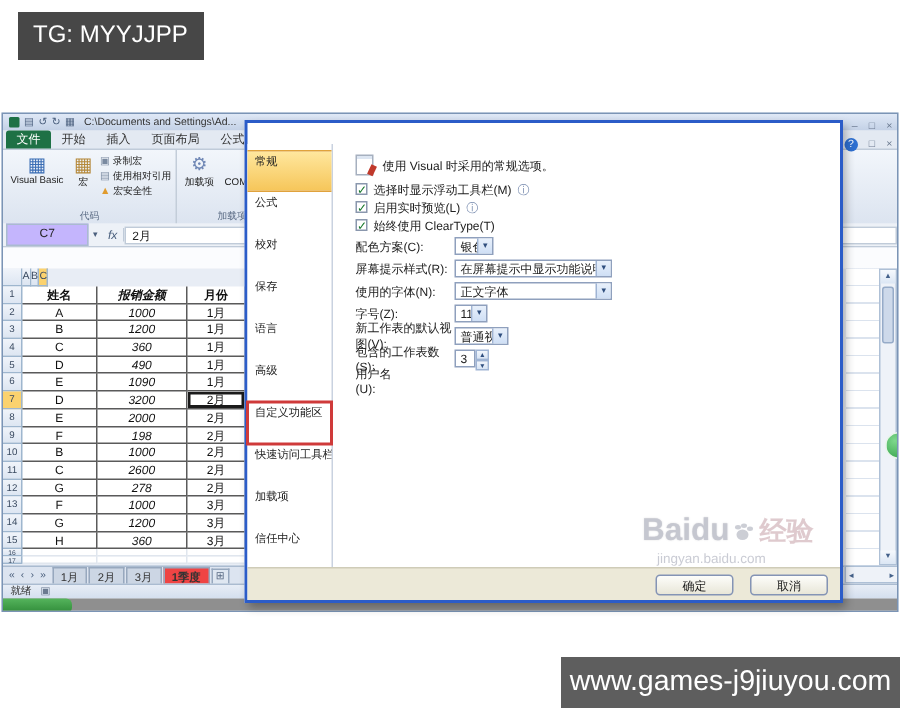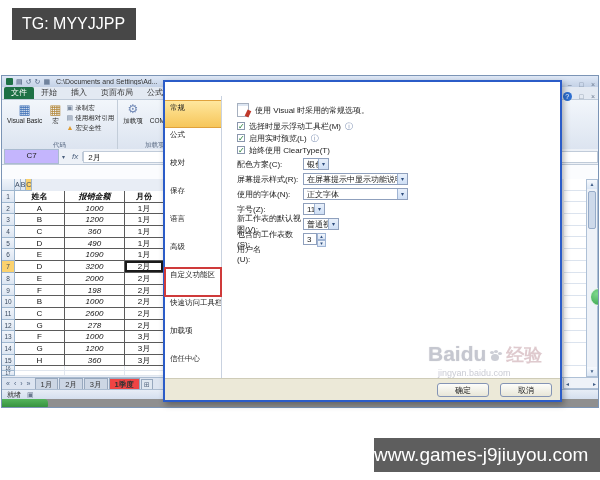--- a/index.html
+++ b/index.html
@@ -3,21 +3,21 @@
 <meta charset="utf-8">
 <style>
   html,body{margin:0;padding:0;}
   body{width:600px;height:480px;position:relative;overflow:hidden;background:#fff;
        font-family:"Liberation Sans","DejaVu Sans",sans-serif;color:#222;}
   [data-interactable]{box-sizing:border-box;}
   
   .banner-tg{position:absolute;left:12px;top:8px;width:124px;height:32px;background:#474747;
              color:#fff;font-size:16px;line-height:32px;padding-left:10px;z-index:9;}
   .banner-games{position:absolute;left:374px;top:438px;width:226px;height:34px;background:#5e5e5e;
-             color:#fff;font-size:19px;line-height:34px;z-index:9;}
+             color:#fff;font-size:19px;line-height:34px;text-align:center;z-index:9;}
   
   .shot{position:absolute;left:1px;top:75px;width:598px;height:333px;background:#e8edf5;
         border:1px solid #7b94b5;overflow:hidden;}
   .titlebar{position:absolute;left:0;top:0;right:0;height:11px;display:flex;align-items:center;gap:3px;
         padding:0 4px;background:linear-gradient(#dfe8f6,#c3d1e6);font-size:7px;color:#333;}
   .app-ic{width:7px;height:7px;background:#1e7145;border-radius:1px;flex:none;}
   .qat-ic{font-size:7px;line-height:7px;color:#4a5f7d;}
   .title-path{margin-left:3px;white-space:nowrap;overflow:hidden;}
   .tr-icons{position:absolute;right:3px;top:1px;z-index:2;text-align:right;line-height:9px;}
   .tr-icons .r2{display:block;}

